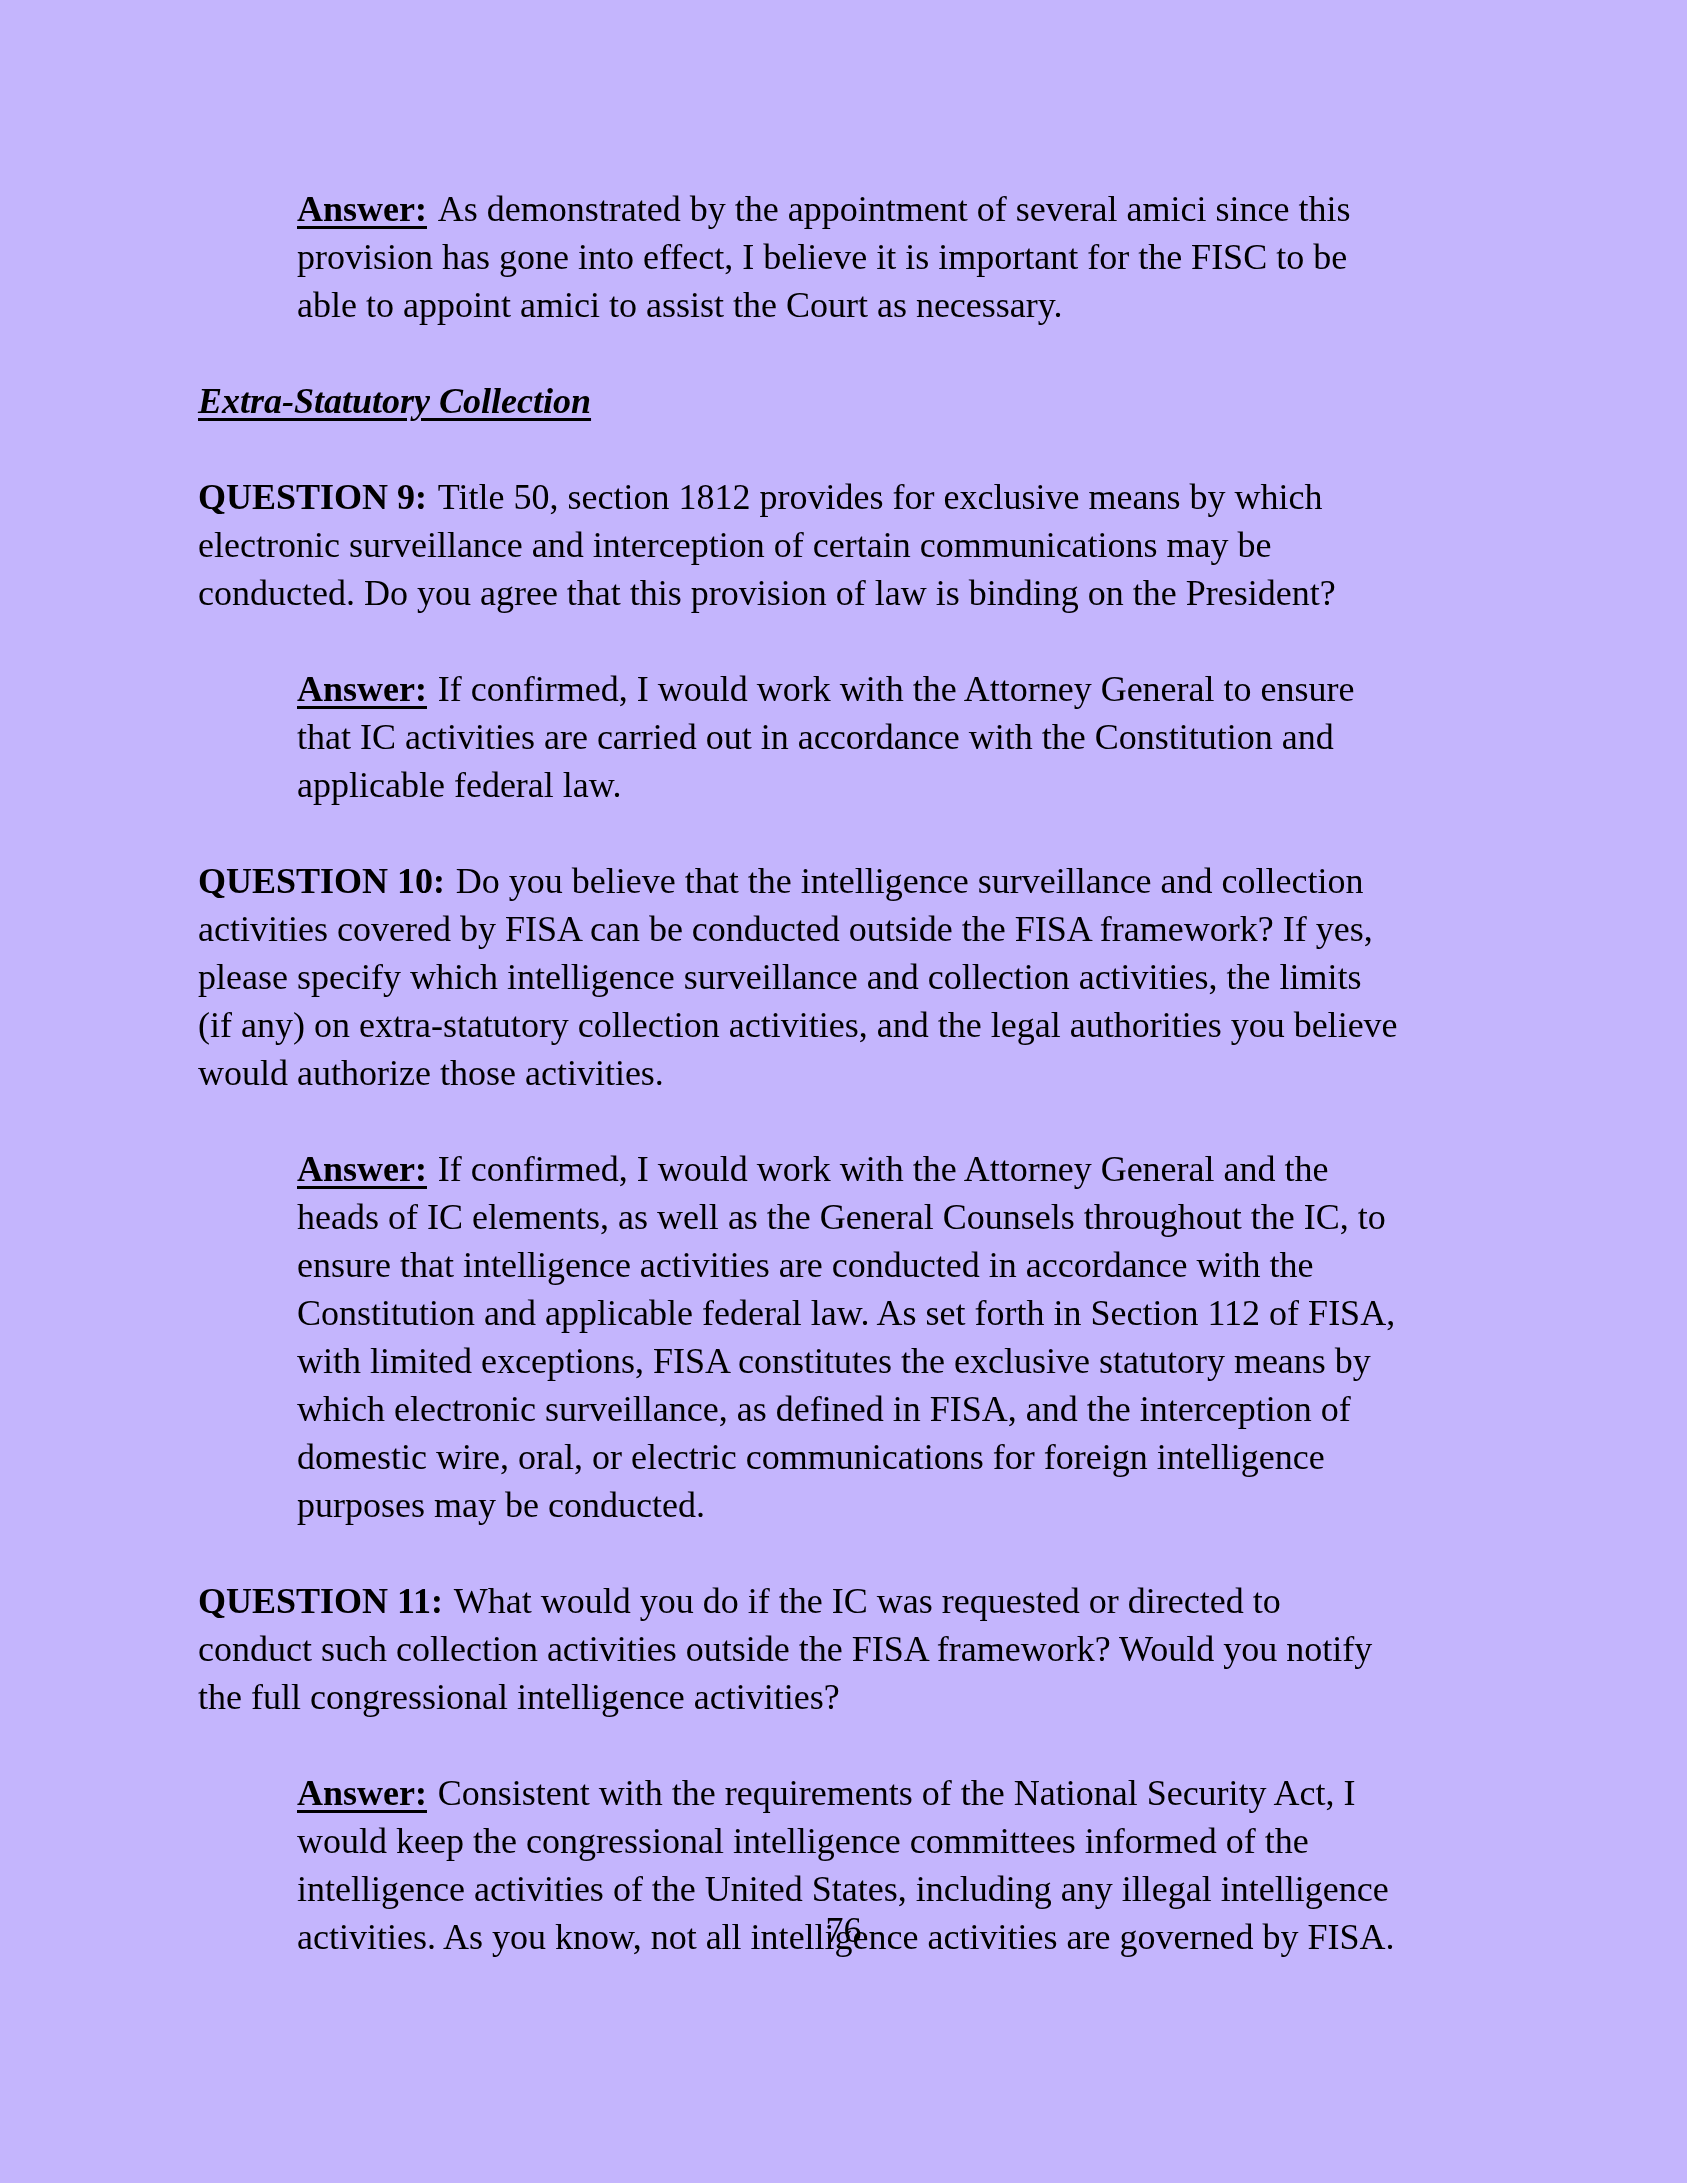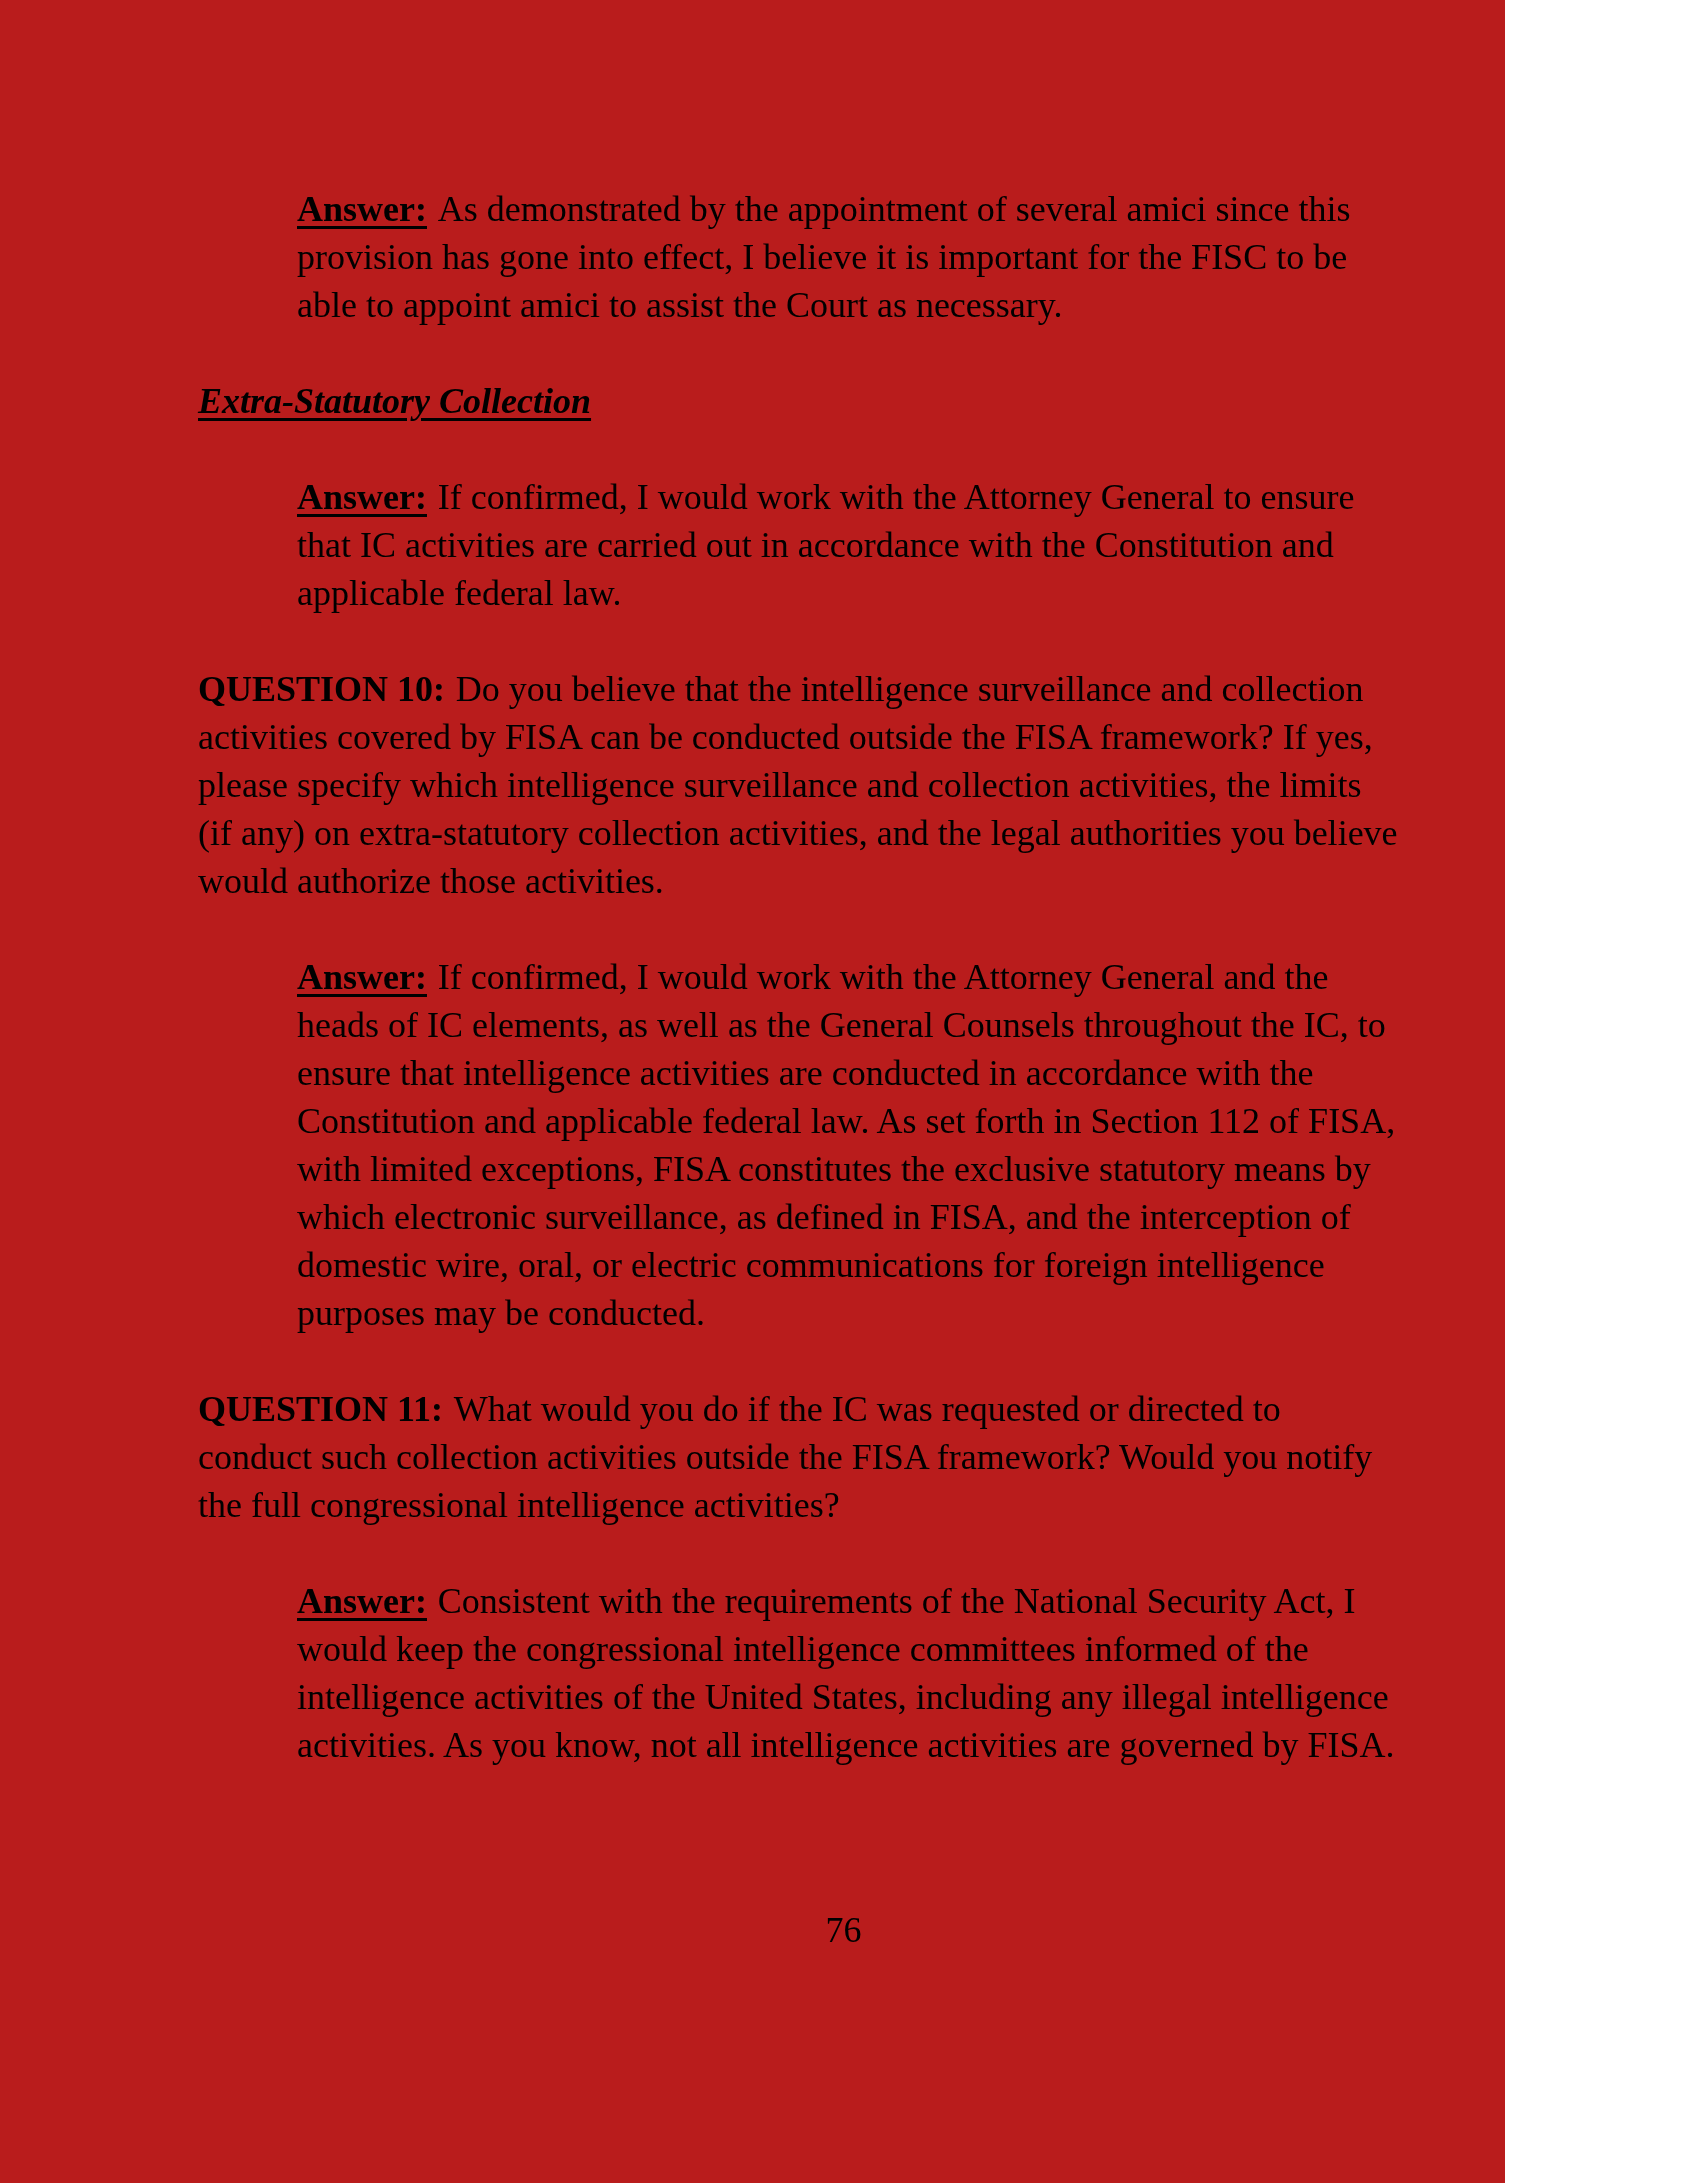--- a/index.html
+++ b/index.html
@@ -1,20 +1,20 @@
 <!DOCTYPE html>
 <html style="font-size:10.6px"><head>
 <meta charset="utf-8">
 <style>
   html, body { margin: 0; padding: 0; background: #ffffff; }
   .page {
     position: relative;
-    width: 1505px;
+    width: 1687px;
     height: 2183px;
-    background: #b91c1c;
+    background: #c4b5fd;
     color: #000000;
     font-family: "Liberation Serif", "DejaVu Serif", serif;
     font-size: 36px;
     line-height: 48px;
     overflow: hidden;
   }
   .content {
     padding: 185px 93px 0 198px;
   }
   .para {
@@ -53,20 +53,23 @@
 </style>
 </head>
 <body>
 
 <div class="page">
   <div class="content">
     <p class="para answer"><span class="blabel">Answer:</span><span>As demonstrated by the appointment of several amici since this
 provision has gone into effect, I believe it is important for the FISC to be
 able to appoint amici to assist the Court as necessary.</span></p>
     <p class="heading"><span>Extra-Statutory Collection</span></p>
+    <p class="para question"><span class="blabel">QUESTION 9:</span><span>Title 50, section 1812 provides for exclusive means by which
+electronic surveillance and interception of certain communications may be
+conducted. Do you agree that this provision of law is binding on the President?</span></p>
     <p class="para answer"><span class="blabel">Answer:</span><span>If confirmed, I would work with the Attorney General to ensure
 that IC activities are carried out in accordance with the Constitution and
 applicable federal law.</span></p>
     <p class="para question"><span class="blabel">QUESTION 10:</span><span>Do you believe that the intelligence surveillance and collection
 activities covered by FISA can be conducted outside the FISA framework?  If yes,
 please specify which intelligence surveillance and collection activities, the limits
 (if any) on extra-statutory collection activities, and the legal authorities you believe
 would authorize those activities.</span></p>
     <p class="para answer"><span class="blabel">Answer:</span><span>If confirmed, I would work with the Attorney General and the
 heads of IC elements, as well as the General Counsels throughout the IC, to

